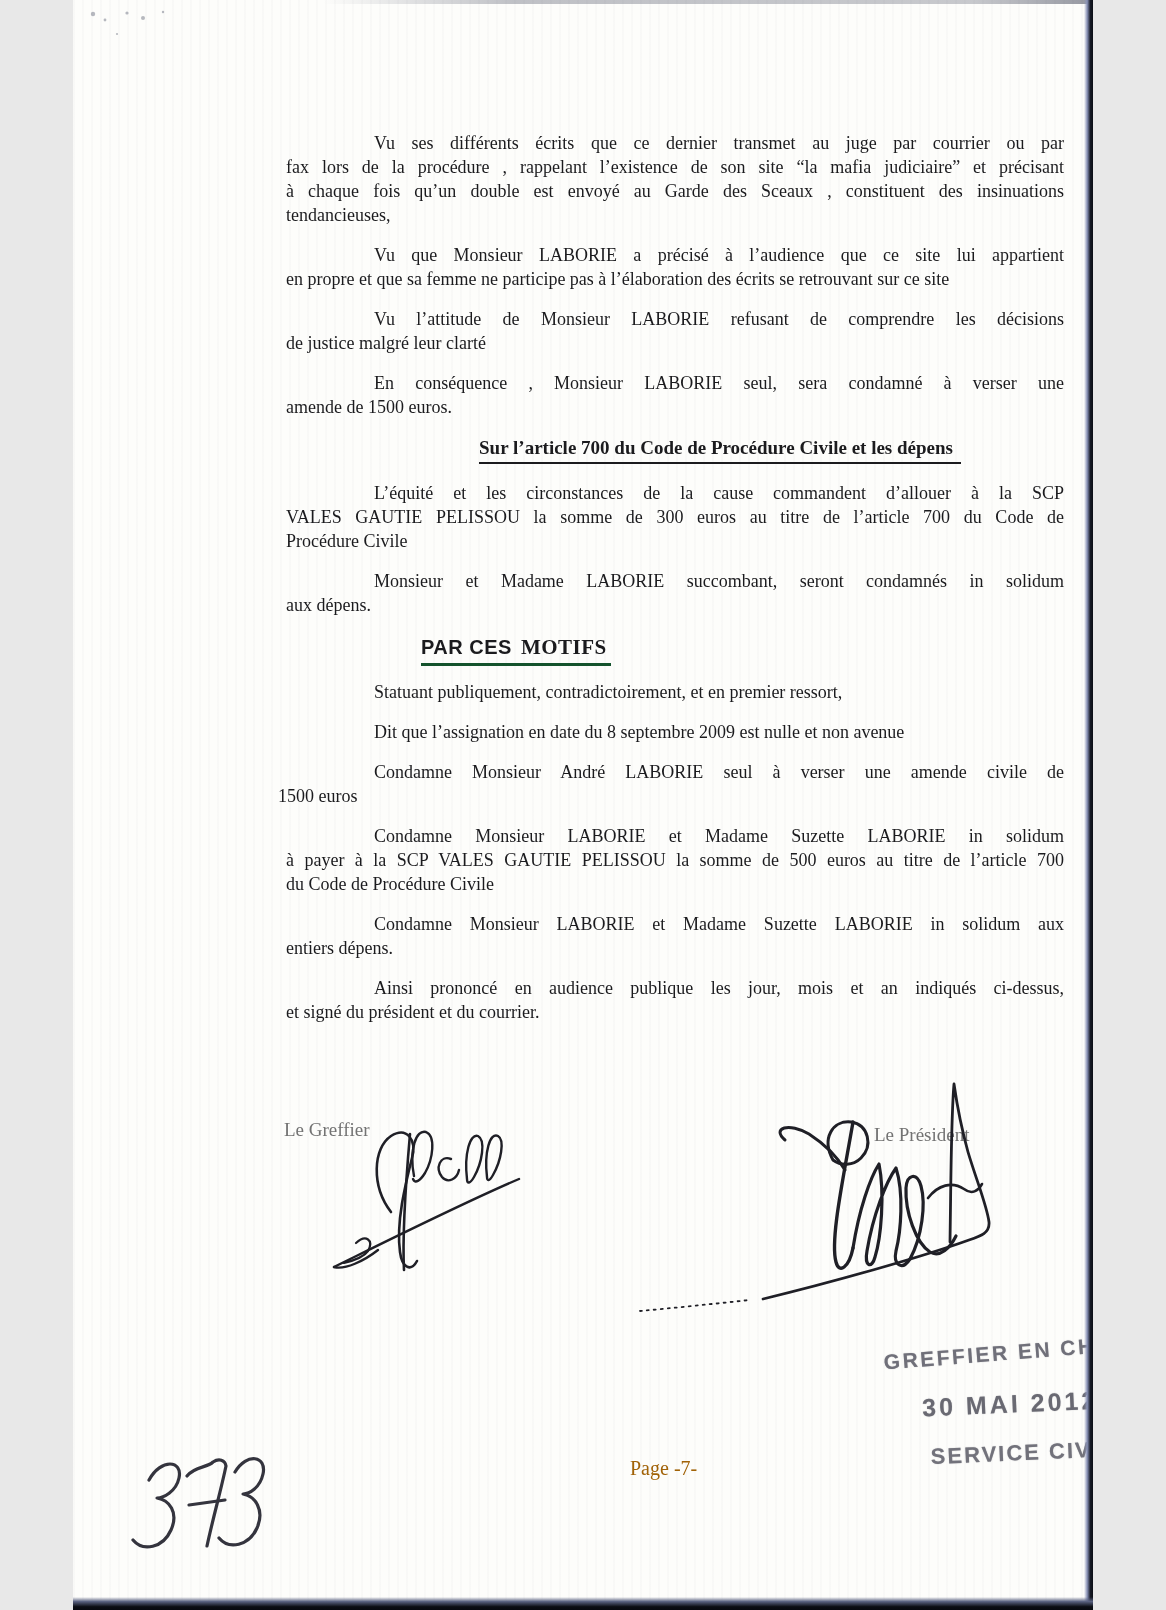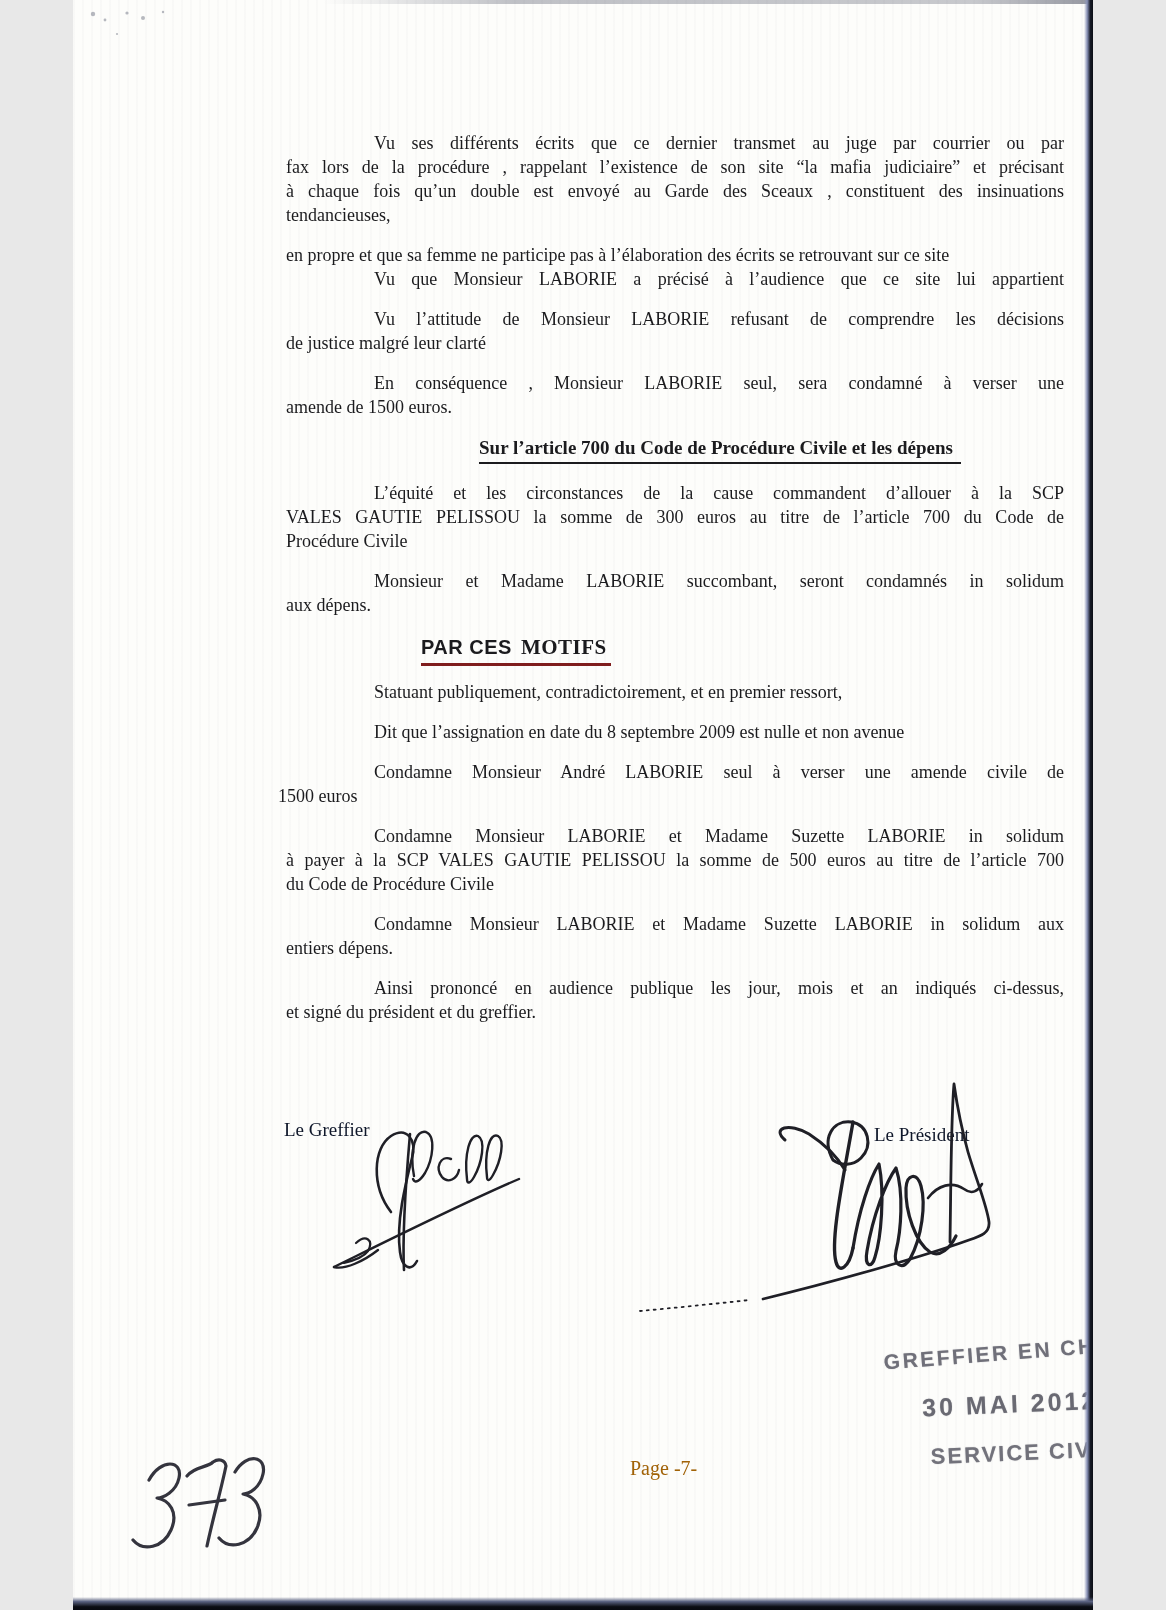--- a/index.html
+++ b/index.html
@@ -23,25 +23,25 @@
   .textflow{position:absolute; left:213px; top:131px; width:778px;
     font-size:18px; line-height:24px;}
   .para{margin:0 0 16px 0; padding:0;}
   .ln{display:block; text-align:justify; text-align-last:justify;}
   .ln.last{text-align:left; text-align-last:left;}
   .ln.first{text-indent:88px;}
   .ln.pull{margin-left:-8px;text-align:center;}
   .h700{margin:2px 0 17px 0; padding-left:90px; font-size:19px; line-height:26px; font-weight:bold;text-align:center;}
   .h700 .u{display:inline-block; border-bottom:2px solid #1b1b1e; padding:0 8px 1px 0;}
   .motifs{margin:6px 0 14px 0; padding-left:135px; line-height:28px;}
-  .motifs .u2{display:inline-block; border-bottom:3px solid #7f1d1d; padding:0 4px 1px 0;}
+  .motifs .u2{display:inline-block; border-bottom:3px solid #14532d; padding:0 4px 1px 0;}
   .motifs .m1{font-family:"Liberation Sans", sans-serif; font-weight:bold; font-size:20px; letter-spacing:0.5px; margin-right:9px;}
   .motifs .m2{font-family:"Liberation Serif", serif; font-weight:bold; font-size:21px; letter-spacing:0.5px;}
   
-  .siglabel{position:absolute; font-size:19px; color:#0f172a; white-space:nowrap;}
+  .siglabel{position:absolute; font-size:19px; color:#737373; white-space:nowrap;}
   #lbl-greffier{left:211px; top:1119px;}
   #lbl-president{left:801px; top:1124px;}
   .sigsvg{position:absolute; pointer-events:none;}
   .sigsvg path{fill:none; stroke:#1f1f26; stroke-linecap:round; stroke-linejoin:round;}
   
   .stamp{position:absolute; left:798px; top:1348px; width:260px;
     font-family:"Liberation Sans", sans-serif; font-weight:bold;
     transform:rotate(-3deg); transform-origin:left top;}
   .stamp .sl{display:block; white-space:nowrap;
     text-shadow:0 0 1px rgba(110,110,120,0.55);}
@@ -72,22 +72,22 @@
   <div class="textflow">
 
     <p class="para">
       <span class="ln first">Vu ses différents écrits que ce dernier transmet au juge par courrier ou par</span>
       <span class="ln">fax lors de la procédure , rappelant l’existence de son site “la mafia judiciaire” et précisant</span>
       <span class="ln">à chaque fois qu’un double est envoyé au Garde des Sceaux , constituent des insinuations</span>
       <span class="ln last">tendancieuses,</span>
     </p>
 
     <p class="para">
+      <span class="ln first">Vu que Monsieur LABORIE a précisé à l’audience que ce site lui appartient</span>
       <span class="ln last">en propre et que sa femme ne participe pas à l’élaboration des écrits se retrouvant sur ce site</span>
-      <span class="ln first">Vu que Monsieur LABORIE a précisé à l’audience que ce site lui appartient</span>
     </p>
 
     <p class="para">
       <span class="ln first">Vu l’attitude de Monsieur LABORIE refusant de comprendre les décisions</span>
       <span class="ln last">de justice malgré leur clarté</span>
     </p>
 
 
     <p class="para">
       <span class="ln first">En conséquence , Monsieur LABORIE seul, sera condamné à verser une</span>
@@ -132,21 +132,21 @@
       <span class="ln last">du Code de Procédure Civile</span>
     </p>
 
     <p class="para">
       <span class="ln first">Condamne Monsieur LABORIE et Madame Suzette LABORIE in solidum aux</span>
       <span class="ln last">entiers dépens.</span>
     </p>
 
     <p class="para">
       <span class="ln first">Ainsi prononcé en audience publique les jour, mois et an indiqués ci-dessus,</span>
-      <span class="ln last">et signé du président et du greffier.</span>
+      <span class="ln last">et signé du président et du courrier.</span>
     </p>
   </div>
 
   <div class="siglabel" id="lbl-greffier">Le Greffier</div>
   <div class="siglabel" id="lbl-president">Le Président</div>
 
   <svg class="sigsvg" style="left:235px;top:1115px;" width="230" height="175" viewBox="235 1115 230 175">
     <path stroke-width="2.6" d="M 318,1212 C 298,1186 300,1148 318,1136 C 334,1126 344,1140 339,1158 C 332,1186 323,1222 327,1252 C 329,1268 338,1272 344,1261"></path>
     <path stroke-width="2.6" d="M 337,1134 C 333,1180 329,1232 331,1270"></path>
     <path stroke-width="2.4" d="M 341,1176 C 336,1150 343,1129 353,1132 C 363,1136 360,1159 352,1173 C 347,1181 342,1184 340,1179"></path>

